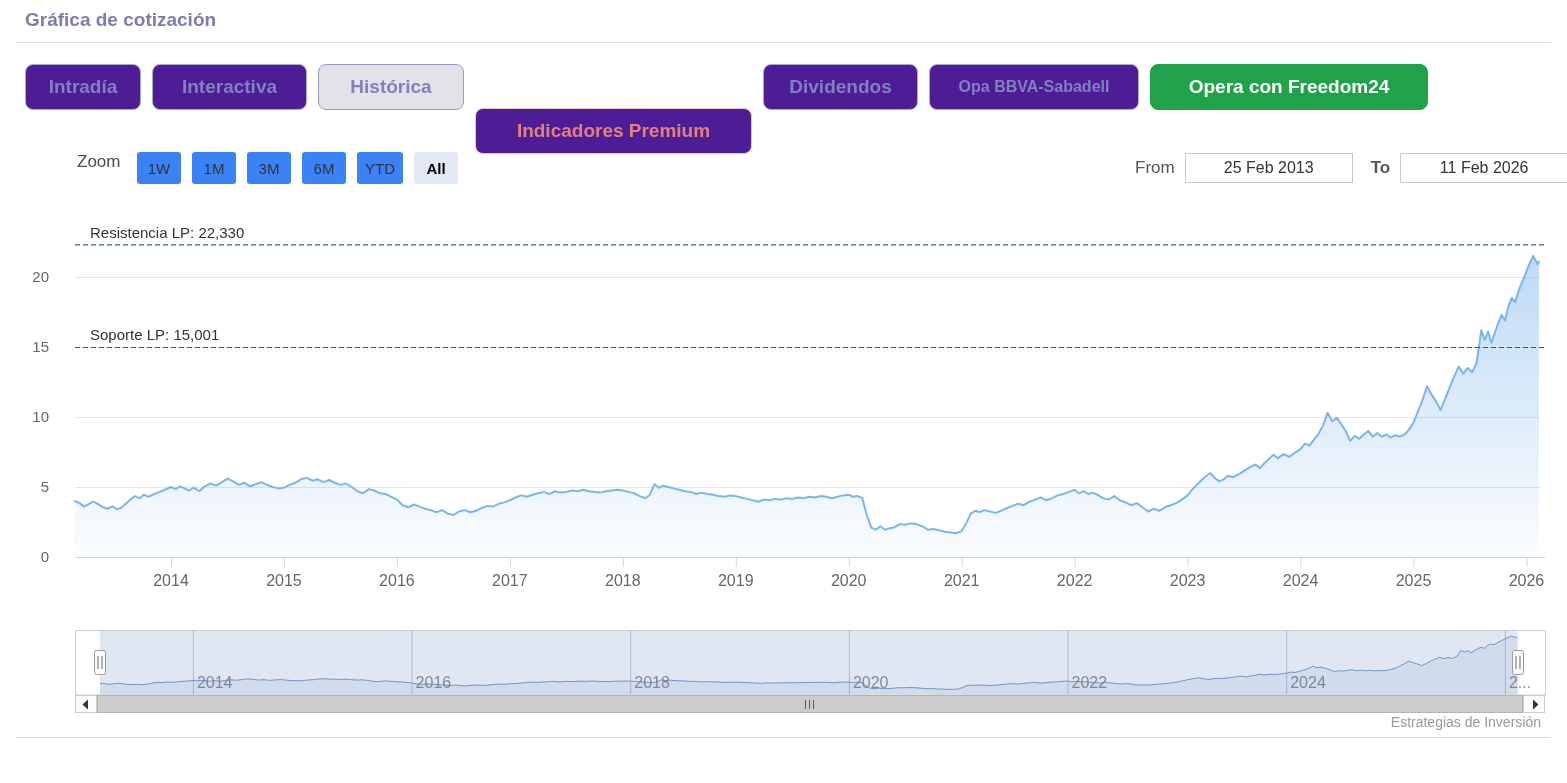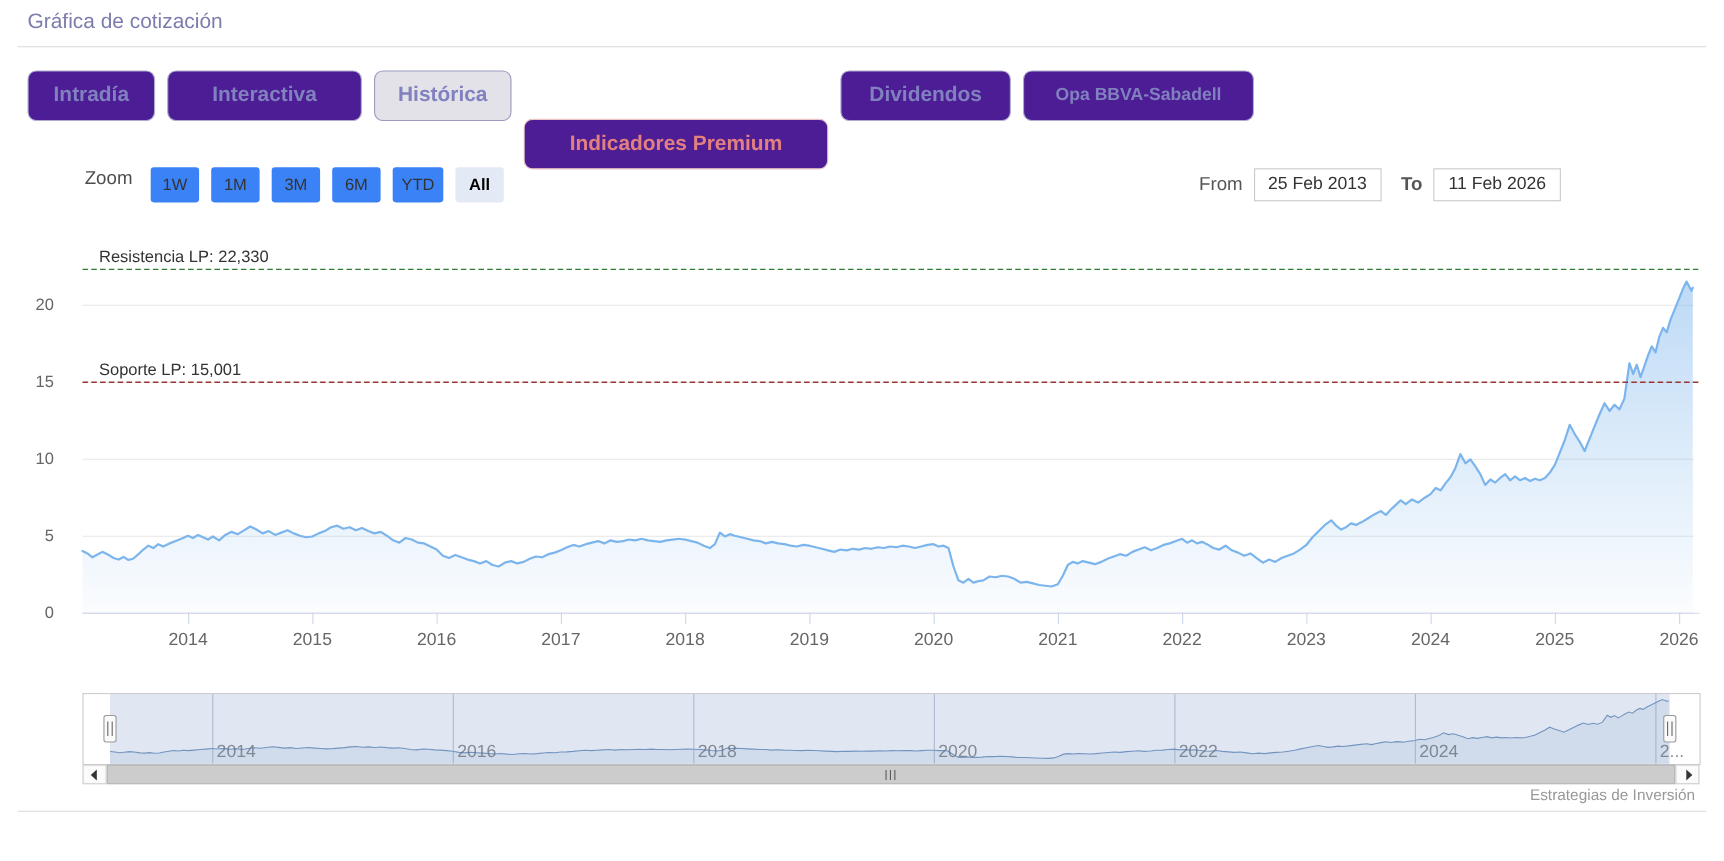--- a/index.html
+++ b/index.html
@@ -1,39 +1,39 @@
 <!DOCTYPE html>
 <html><head>
 <meta charset="utf-8">
 <style>
   html,body{margin:0;padding:0;background:#fff;}
   .stage{position:relative;width:1567px;height:783px;background:#fff;overflow:hidden;
          font-family:"Liberation Sans",sans-serif;}
-  .title{position:absolute;left:25px;top:9px;font-size:19px;font-weight:400;color:#7c7cad;}
+  .title{position:absolute;left:25px;top:9px;font-size:19px;font-weight:700;color:#7c7cad;}
   .rule{position:absolute;left:16px;right:16px;border-top:1px solid #dcdcdc;height:0;}
   .rule.top{top:42px}
   .rule.bottom{top:737px}
   .tabs{position:absolute;left:25px;top:64px;display:flex;gap:11px;}
   .tab{height:46px;display:flex;align-items:center;justify-content:center;background:#4c1d95;
        border:1px solid #acacce;border-radius:8px;font-family:inherit;font-weight:700;
        font-size:19px;color:#8181bf;cursor:pointer;padding:0;box-sizing:border-box;}
   .tab.active{background:#e2e2e8;border-color:#9b9bc1;}
   .tab.red{color:#e28080;border-color:#ecc3c3;margin-top:44px;}
   .tab.small{font-size:16px;}
   .tab.green{background:#1fa24a;border-color:#1fa24a;color:#fff;}
   .zoom-row{position:absolute;left:77px;top:152px;display:flex;align-items:flex-start;gap:11px;}
   .zoom-label{font-size:17px;color:#4d4d4d;width:49px;}
   .zbtn{width:44px;height:32px;display:flex;align-items:center;justify-content:center;
         background:#3b82f6;border:none;border-radius:3px;font-family:inherit;font-size:15px;
         color:#333;cursor:pointer;padding:0;}
   .zbtn.wide{width:46px;}
   .zbtn.selected{background:#e4e9f6;font-weight:700;color:#000;}
   .range-inputs{position:absolute;left:1090px;top:152px;display:flex;align-items:center;height:32px;}
-  .ri-label{font-size:17px;color:#555;}
-  .ri-input{width:116px;height:30px;box-sizing:border-box;border:1px solid #c9c9c9;background:#fff;
+  .ri-label{font-size:17px;color:#555;margin-left:45px;}
+  .ri-input{width:168px;height:30px;box-sizing:border-box;border:1px solid #c9c9c9;background:#fff;
             text-align:center;font-family:inherit;font-size:16px;color:#333;margin-left:10px;}
   .ri-to{margin-left:18px;font-weight:bold;}
   .credit{position:absolute;right:26px;top:714px;font-size:14px;color:#999;text-decoration:none;}
   #chart-svg{position:absolute;left:0;top:0;}
 </style>
 </head>
 <body>
 
 <div class="stage">
 
@@ -128,25 +128,26 @@
         <rect x="1523.5" y="695.5" width="21" height="17" fill="#fbfbfb" stroke="#ccc"></rect>
         <path d="M1533 699.5 L1538.5 704.5 L1533 709.5 Z" fill="#333333"></path>
       </g>
     </svg>
 
   <div class="title">Gráfica de cotización</div>
   <div class="rule top"></div>
 
   <div class="tabs">
     <button class="tab" style="width:116px">Intradía</button>
-    <button class="tab" style="width:177px">Interactiva</button>
-    <button class="tab active" style="width:125px">Histórica</button>
+    <button class="tab" style="width:155px">Interactiva</button>
+    <button class="tab active" style="width:146px">Histórica</button>
     <button class="tab red" style="width:277px">Indicadores Premium</button>
     <button class="tab" style="width:155px">Dividendos</button>
     <button class="tab small" style="width:210px">Opa BBVA-Sabadell</button>
+    <button class="tab green" style="width:278px">Opera con Freedom24</button>
   </div>
 
   <div class="zoom-row">
     <span class="zoom-label">Zoom</span>
     <button class="zbtn">1W</button>
     <button class="zbtn">1M</button>
     <button class="zbtn">3M</button>
     <button class="zbtn">6M</button>
     <button class="zbtn wide">YTD</button>
     <button class="zbtn selected">All</button>

